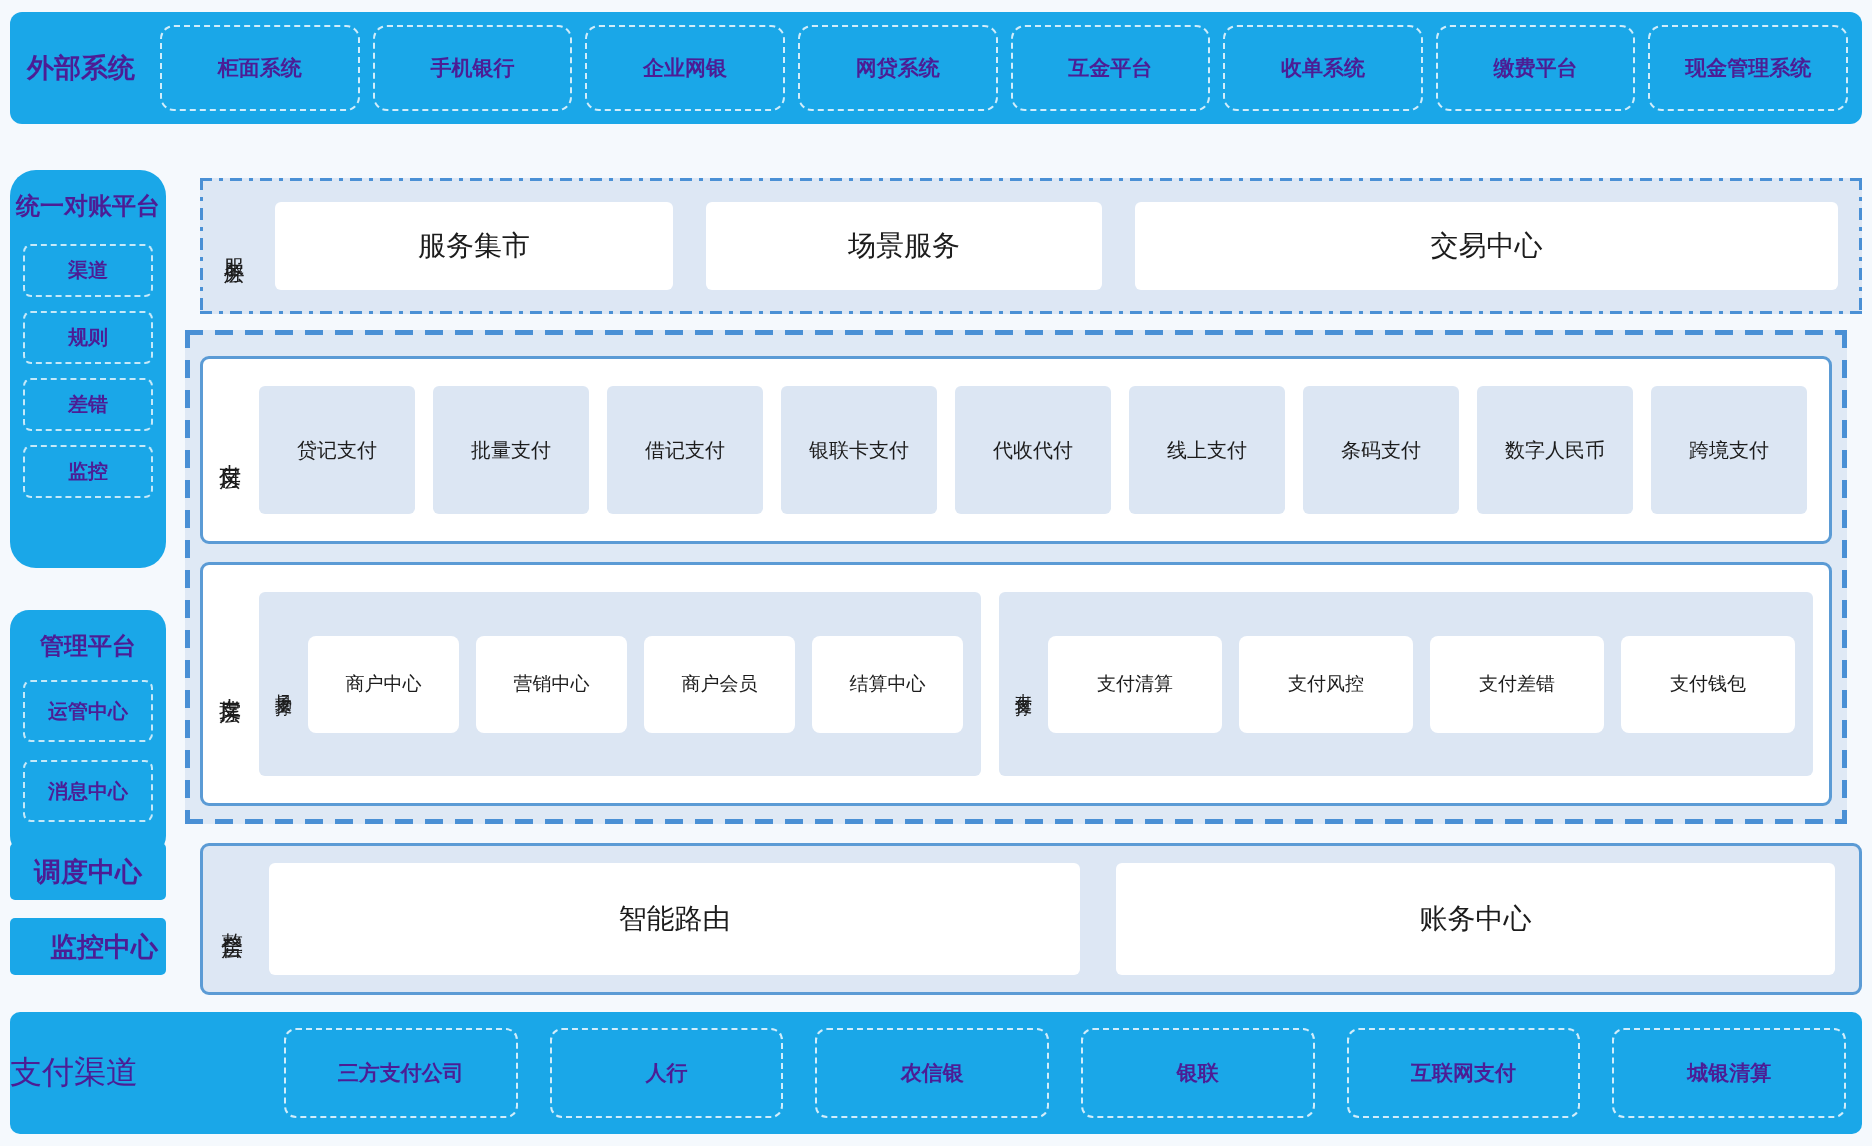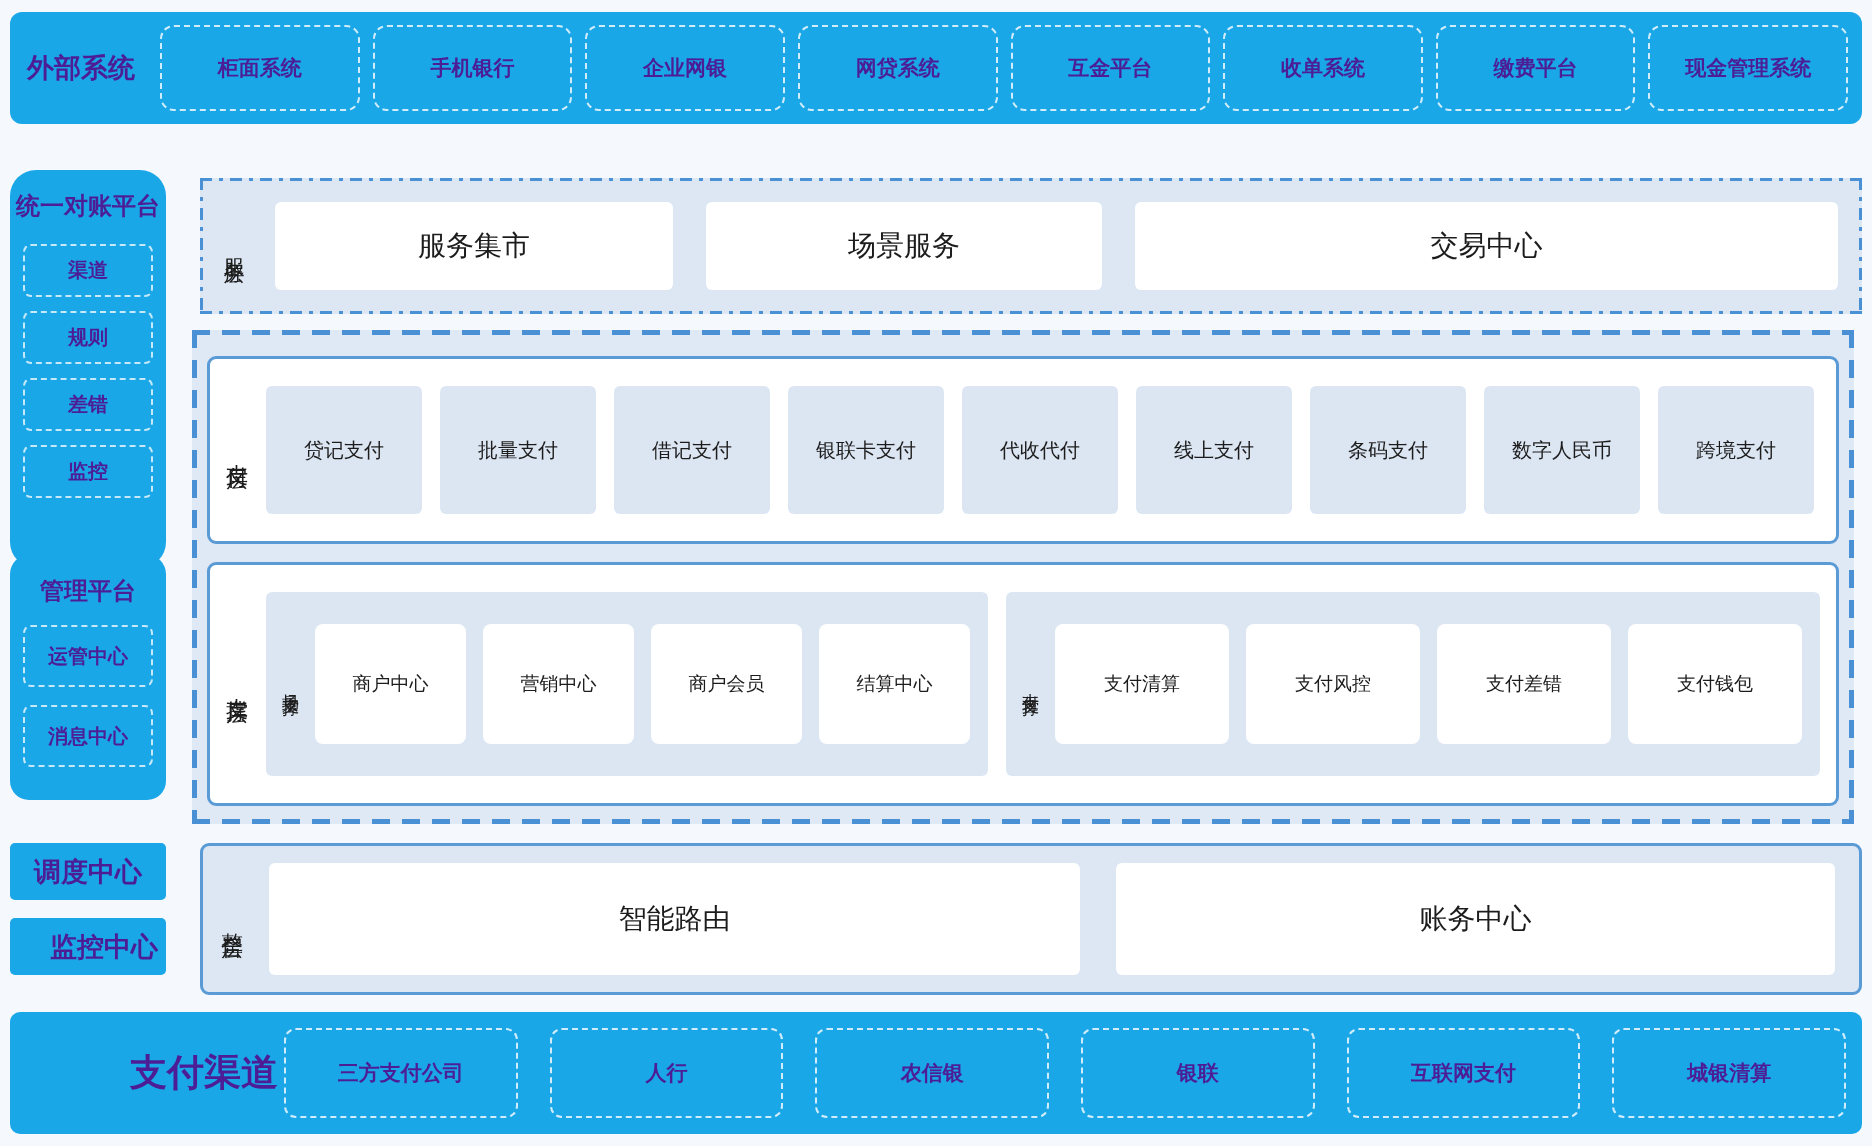--- a/index.html
+++ b/index.html
@@ -22,32 +22,32 @@
     display:flex;align-items:center;justify-content:center;font-weight:bold;}
 
   #top-bar{position:absolute;left:10px;top:12px;width:1852px;height:112px;border-radius:12px;
     display:flex;align-items:center;}
   #top-bar .bar-title{width:142px;text-align:center;font-size:27px;font-weight:bold;flex:0 0 auto;}
   #top-bar .bar-items{flex:1;display:flex;gap:13px;margin:0 14px 0 8px;height:86px;}
   #top-bar .bar-item{flex:1;font-size:21px;}
 
   #bottom-bar{position:absolute;left:10px;top:1012px;width:1852px;height:122px;border-radius:10px;
     display:flex;align-items:center;}
-  #bottom-bar .bar-title{width:268px;text-align:right;font-size:37px;font-weight:bold;flex:0 0 auto;}
+  #bottom-bar .bar-title{width:268px;text-align:left;font-size:32px;font-weight:normal;flex:0 0 auto;}
   #bottom-bar .bar-items{flex:1;display:flex;gap:32px;margin:0 16px 0 6px;height:90px;}
   #bottom-bar .bar-item{flex:1;font-size:21px;border-radius:12px;}
 
   
   .side-panel{position:absolute;left:10px;width:156px;border-radius:10px;padding-top:20px;}
   .side-panel .panel-title{text-align:center;font-size:24px;font-weight:bold;letter-spacing:0;}
   .side-panel .panel-item{margin:14px 13px 0;height:53px;border:2px dashed rgba(255,255,255,.75);
     border-radius:8px;display:flex;align-items:center;justify-content:center;font-size:20px;font-weight:bold;}
   #recon-panel{top:170px;height:398px;border-radius:26px;}
   #recon-panel .panel-title{margin-bottom:22px;}
-  #mgmt-panel{top:555px;height:245px;border-radius:19px;}
+  #mgmt-panel{top:610px;height:245px;border-radius:19px;}
   #mgmt-panel .panel-title{margin-bottom:8px;}
   #mgmt-panel .panel-item{height:62px;margin-top:18px;}
   .side-solid{position:absolute;left:10px;width:156px;height:57px;border-radius:5px;
     display:flex;align-items:center;justify-content:center;font-size:27px;font-weight:bold;}
   #sched-box{top:843px;}
   #monitor-box{top:918px;padding-left:32px;}
 
   
   .vlabel{writing-mode:vertical-rl;text-orientation:upright;letter-spacing:3px;
     font-size:22px;color:var(--ink);line-height:1;flex:0 0 auto;}
@@ -74,35 +74,35 @@
   #service-section{position:absolute;left:200px;top:178px;width:1662px;height:136px;
     display:flex;align-items:center;}
   #service-section .vlabel{margin-left:24px;font-size:21px;}
   #service-section .row{flex:1;display:flex;gap:33px;margin:0 24px 0 30px;}
   .white-box{background:#fff;border-radius:6px;display:flex;align-items:center;justify-content:center;}
   #service-section .white-box{height:88px;font-size:28px;}
   #service-section .sbox1{width:398px;}
   #service-section .sbox2{width:396px;}
   #service-section .sbox3{flex:1;}
 
-  #dashed-wrap{position:absolute;left:192px;top:330px;width:1662px;height:494px;}
+  #dashed-wrap{position:absolute;left:185px;top:330px;width:1662px;height:494px;}
   .layer-container{position:absolute;left:15px;right:15px;background:#fff;
     border:3px solid var(--solid-bd);border-radius:9px;display:flex;align-items:center;}
   #pay-container{top:26px;height:188px;}
   #pay-container .vlabel{margin-left:16px;}
   #pay-container .row{flex:1;display:flex;gap:18px;margin:0 22px 0 18px;}
   #pay-container .cell{flex:1;height:128px;background:var(--cell-bg);border-radius:6px;
     display:flex;align-items:center;justify-content:center;font-size:20px;}
   #support-container{top:232px;height:244px;}
   #support-container .vlabel{margin-left:16px;}
   #support-container .row{flex:1;display:flex;gap:18px;margin:0 16px 0 18px;}
   .group{background:var(--cell-bg);border-radius:6px;height:184px;display:flex;align-items:center;}
   .group .vlabel{margin-left:16px;font-size:17px;letter-spacing:2px;}
   .group .grow{flex:1;display:flex;gap:17px;margin:0 18px 0 16px;}
-  .group .white-box{flex:1;height:120px;border-radius:8px;font-size:19px;}
+  .group .white-box{flex:1;height:97px;border-radius:8px;font-size:19px;}
   #group-scene{flex:47;}
   #group-pay{flex:53;}
 
   #integration-section{position:absolute;left:200px;top:843px;width:1662px;height:152px;
     background:var(--light-bg);border:3px solid var(--solid-bd);border-radius:9px;
     display:flex;align-items:center;}
   #integration-section .vlabel{margin-left:18px;}
   #integration-section .row{flex:1;display:flex;gap:36px;margin:0 24px 0 26px;}
   #integration-section .white-box{height:112px;font-size:28px;}
   #integration-section .ibox1{flex:53;}

